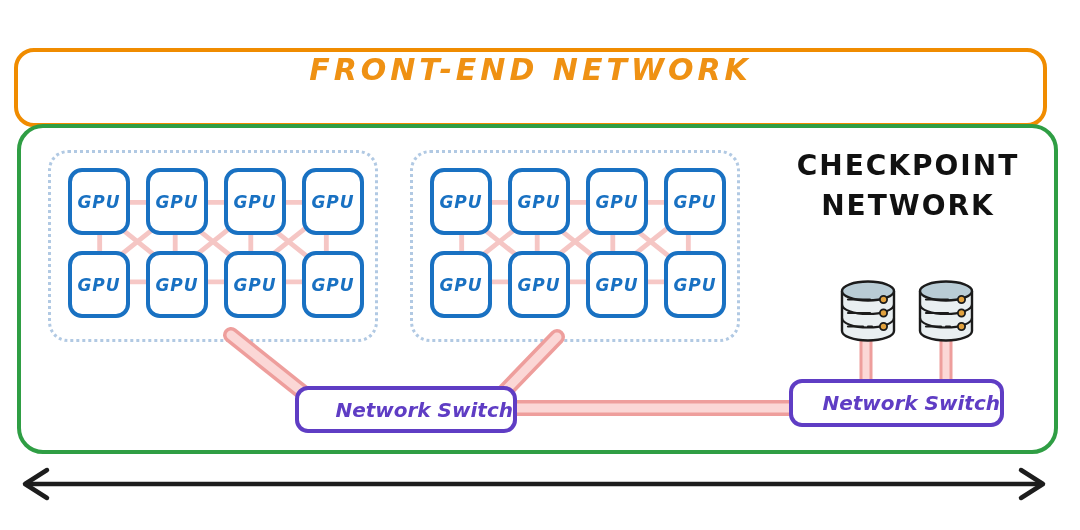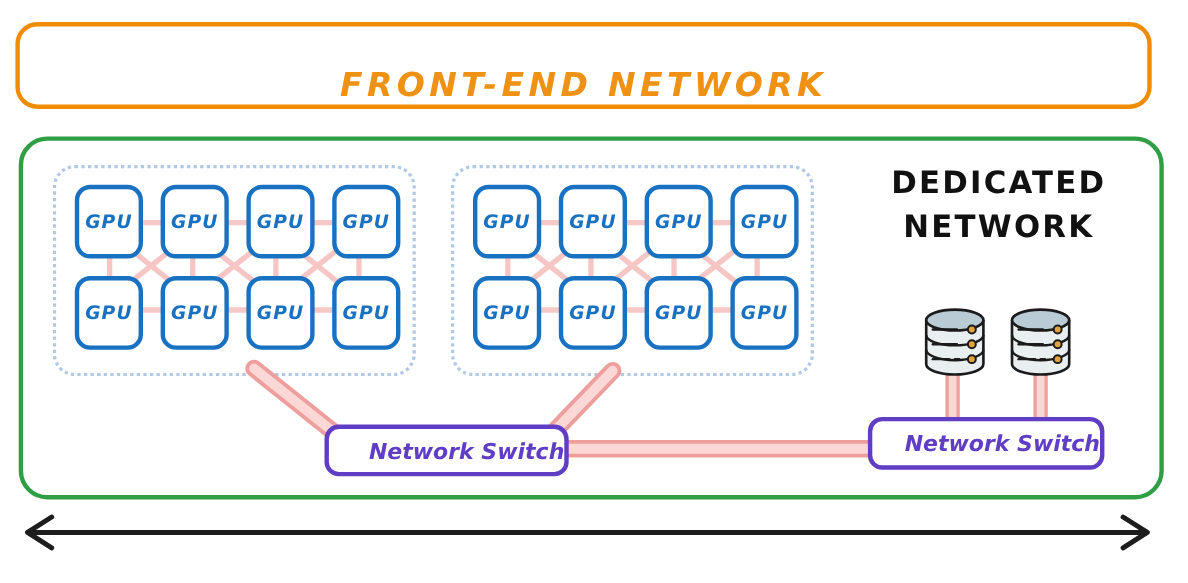--- a/index.html
+++ b/index.html
@@ -10,25 +10,25 @@
     position: relative;
     width: 1080px;
     height: 530px;
     background: #ffffff;
     overflow: hidden;
   }
 
   
   .fe-box {
     position: absolute;
-    left: 14px; top: 20px;
+    left: 14px; top: 48px;
     width: 1033px; height: 79px;
     border: 4.5px solid #f08c00;
     border-radius: 20px;
-    display: flex; align-items: flex-end; justify-content: center;
+    display: flex; align-items: flex-start; justify-content: center;
   }
   .fe-label {
     color: #ef9113;
     font-size: 30px;
     font-weight: bold;
     font-style: italic;
     letter-spacing: 4px;
   }
 
   
@@ -198,21 +198,21 @@
         <path d="M866,336 L866,390" stroke="#fbd7d6" stroke-width="7"></path>
       </g>
       <g>
         <path d="M946,336 L946,390" stroke="#ee9e9c" stroke-width="13"></path>
         <path d="M946,336 L946,390" stroke="#fbd7d6" stroke-width="7"></path>
       </g>
     </g>
   </svg>
 
   <div class="storage-title">
-    <div>DEDICATED</div>
+    <div>CHECKPOINT</div>
     <div>NETWORK</div>
   </div>
 
   <svg class="db db1" width="58" height="64" viewBox="0 0 58 64">
     <path d="M3,11 L3,51 A26,9.5 0 0 0 55,51 L55,11" fill="#e9eff1" stroke="#1b1b1b" stroke-width="2.4"></path>
     <ellipse cx="29" cy="11" rx="26" ry="9.5" fill="#b9ccd5" stroke="#1b1b1b" stroke-width="2.4"></ellipse>
     <path d="M3,24.5 A26,9.5 0 0 0 55,24.5" fill="none" stroke="#1b1b1b" stroke-width="2.2"></path>
     <path d="M3,38 A26,9.5 0 0 0 55,38" fill="none" stroke="#1b1b1b" stroke-width="2.2"></path>
     <g stroke="#1b1b1b" stroke-width="2.2" stroke-linecap="round">
       <line x1="9" y1="19.5" x2="31" y2="19.5"></line>

